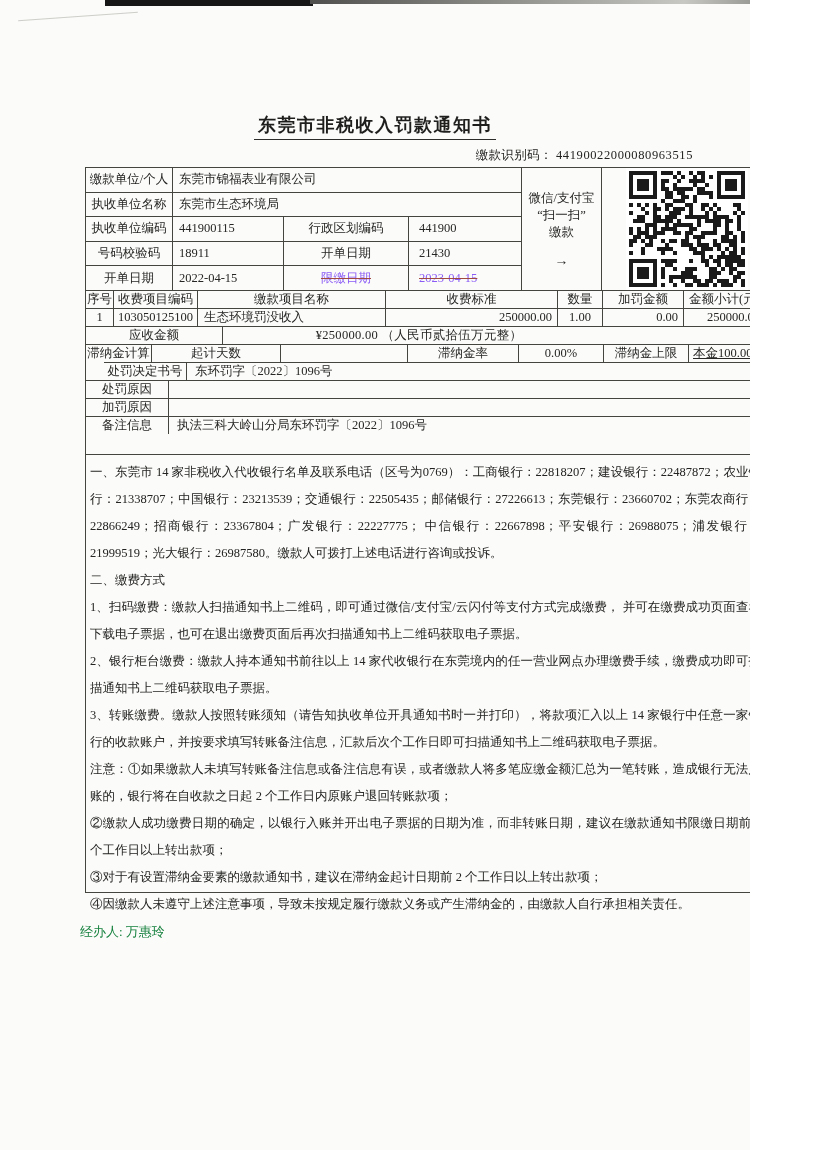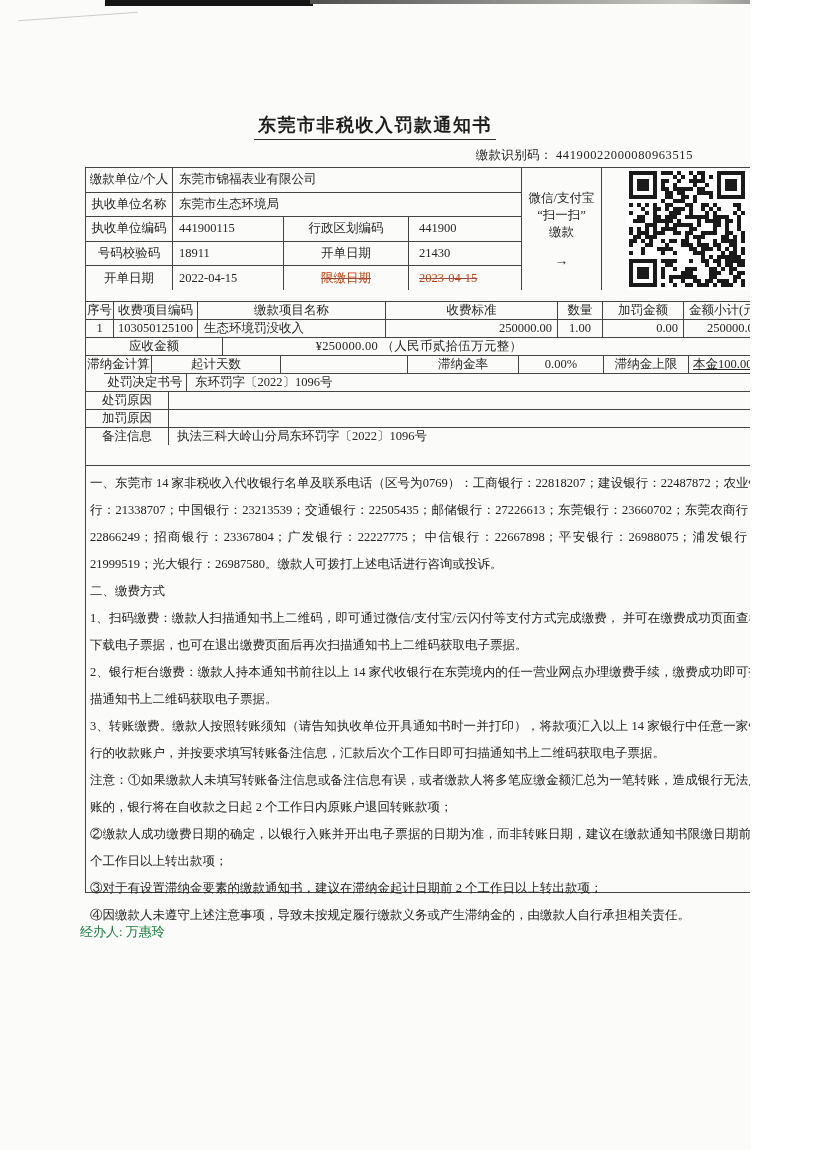--- a/index.html
+++ b/index.html
@@ -34,29 +34,29 @@
   
   .info { height:144px; }
   .info-left { width:435px; display:flex; flex-direction:column; }
   .info-row { flex:1; display:flex; border-bottom:1px solid #45453f; }
   .info-row:last-child { border-bottom:none; }
   .w-lab1 { width:87px; }
   .w-val-wide { flex:1; }
   .w-val1 { width:111px; }
   .w-lab2 { width:125px; }
   .w-val2 { flex:1; }
-  .struck { color:#c2410c; text-decoration:line-through; text-decoration-color:#a04a40; text-decoration-thickness:1.4px; }
+  .struck { color:#8b5cf6; text-decoration:line-through; text-decoration-color:#a04a40; text-decoration-thickness:1.4px; }
   .val2pad { padding-left:10px; }
   .wx-cell { width:80px; border-left:1px solid #45453f; display:flex; flex-direction:column;
     align-items:center; justify-content:center; text-align:center; line-height:17px; font-size:12.5px; }
   .wx-arrow { margin-top:11px; font-size:14px; color:#2a2a28; }
   .qr-cell { flex:1; border-left:1px solid #45453f; display:flex; align-items:center; justify-content:flex-start; }
   .qr-box { margin-left:24px; width:122px; height:122px; background:#fff; display:flex; align-items:center; justify-content:center; }
   
-  .items-head { height:27px;margin-top:11px; }
+  .items-head { height:27px; }
   .items-row { height:39px; }
   .c1{width:28px;} .c2{width:84px;} .c3{width:188px;} .c4{width:172px;}
   .c5{width:45px;} .c6{width:81px;} .c7{flex:1;}
   .hc { justify-content:center; text-align:center; }
   .num-r { justify-content:flex-end; padding-right:5px; }
   .item-name { padding-left:6px; }
   
   .total-row { height:27px; }
   .total-lab { width:137px; }
   .total-val { flex:1; justify-content:center; padding-right:150px; letter-spacing:.3px; }

